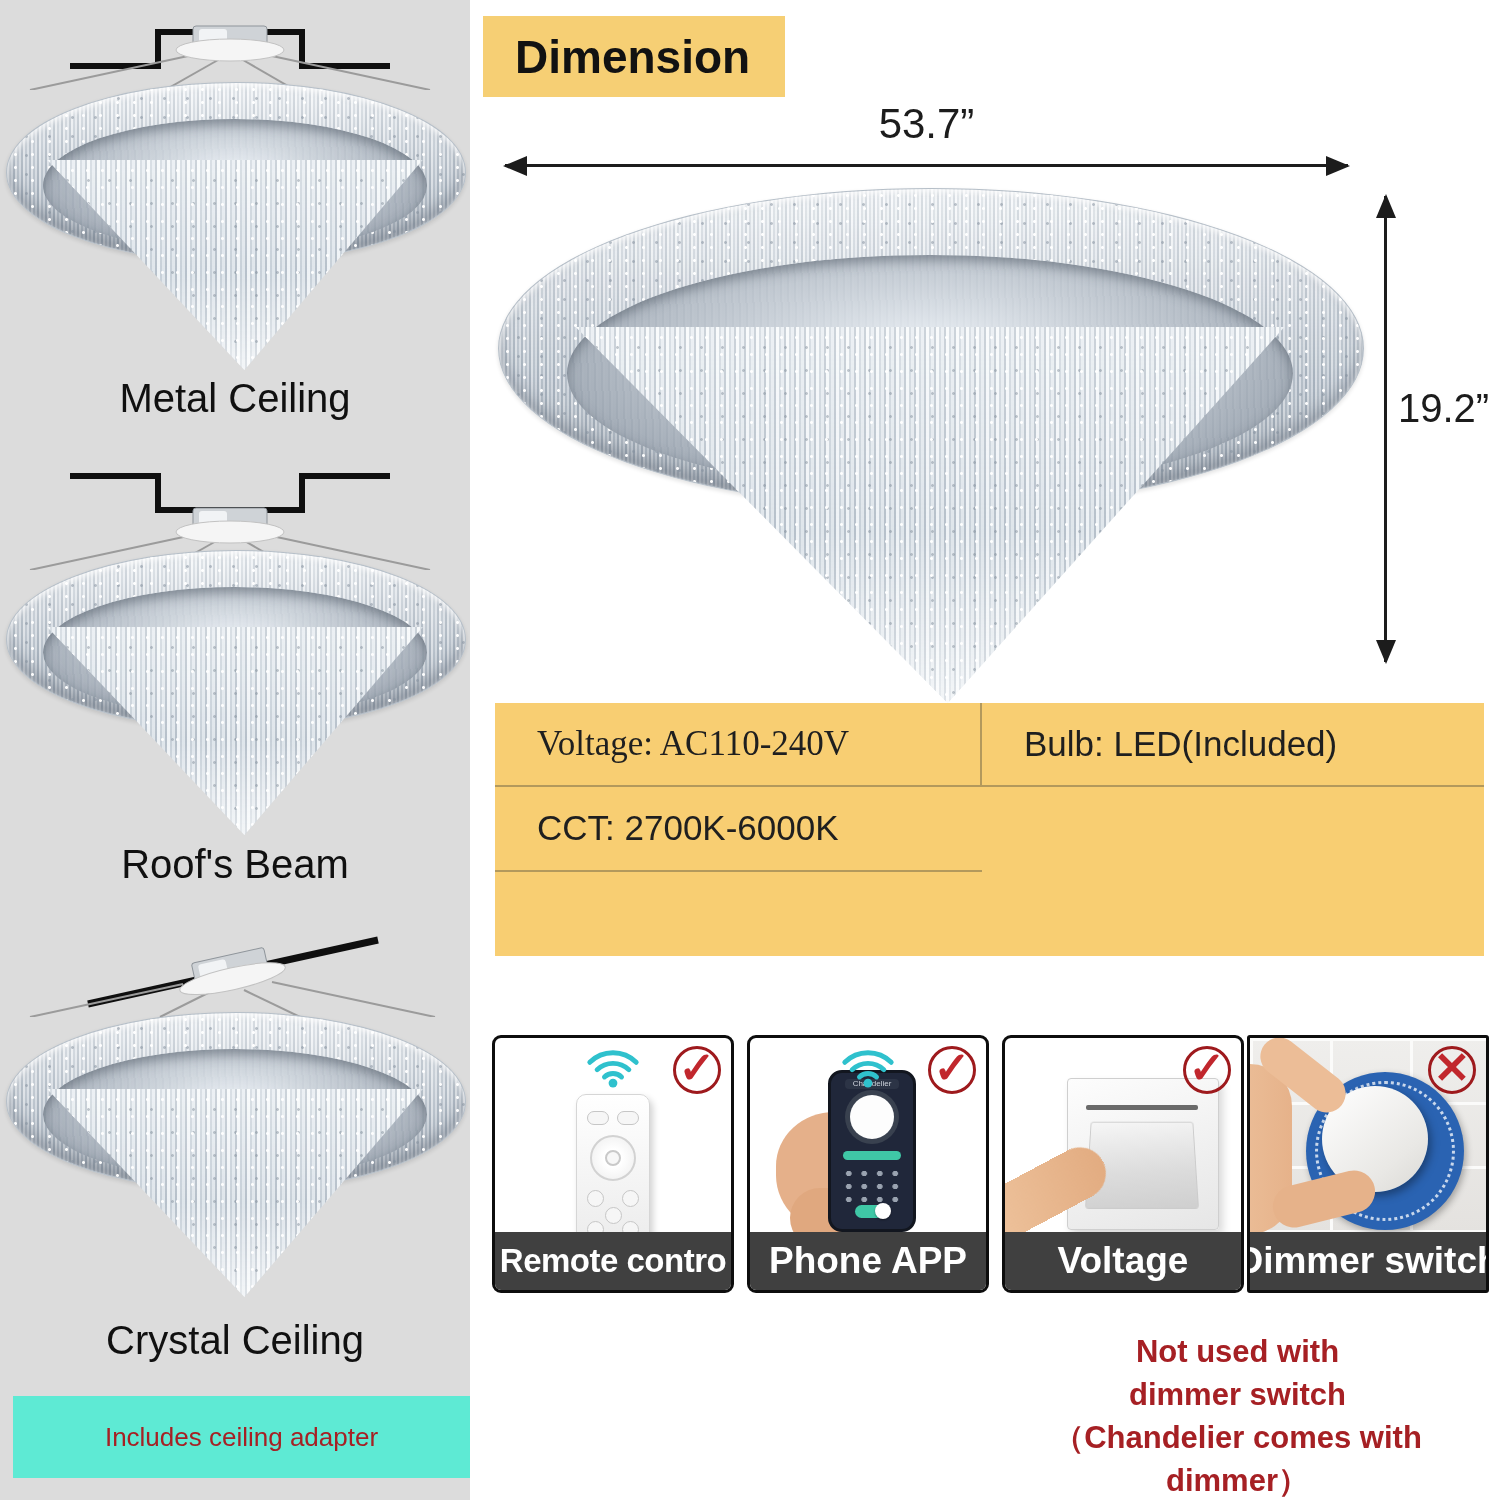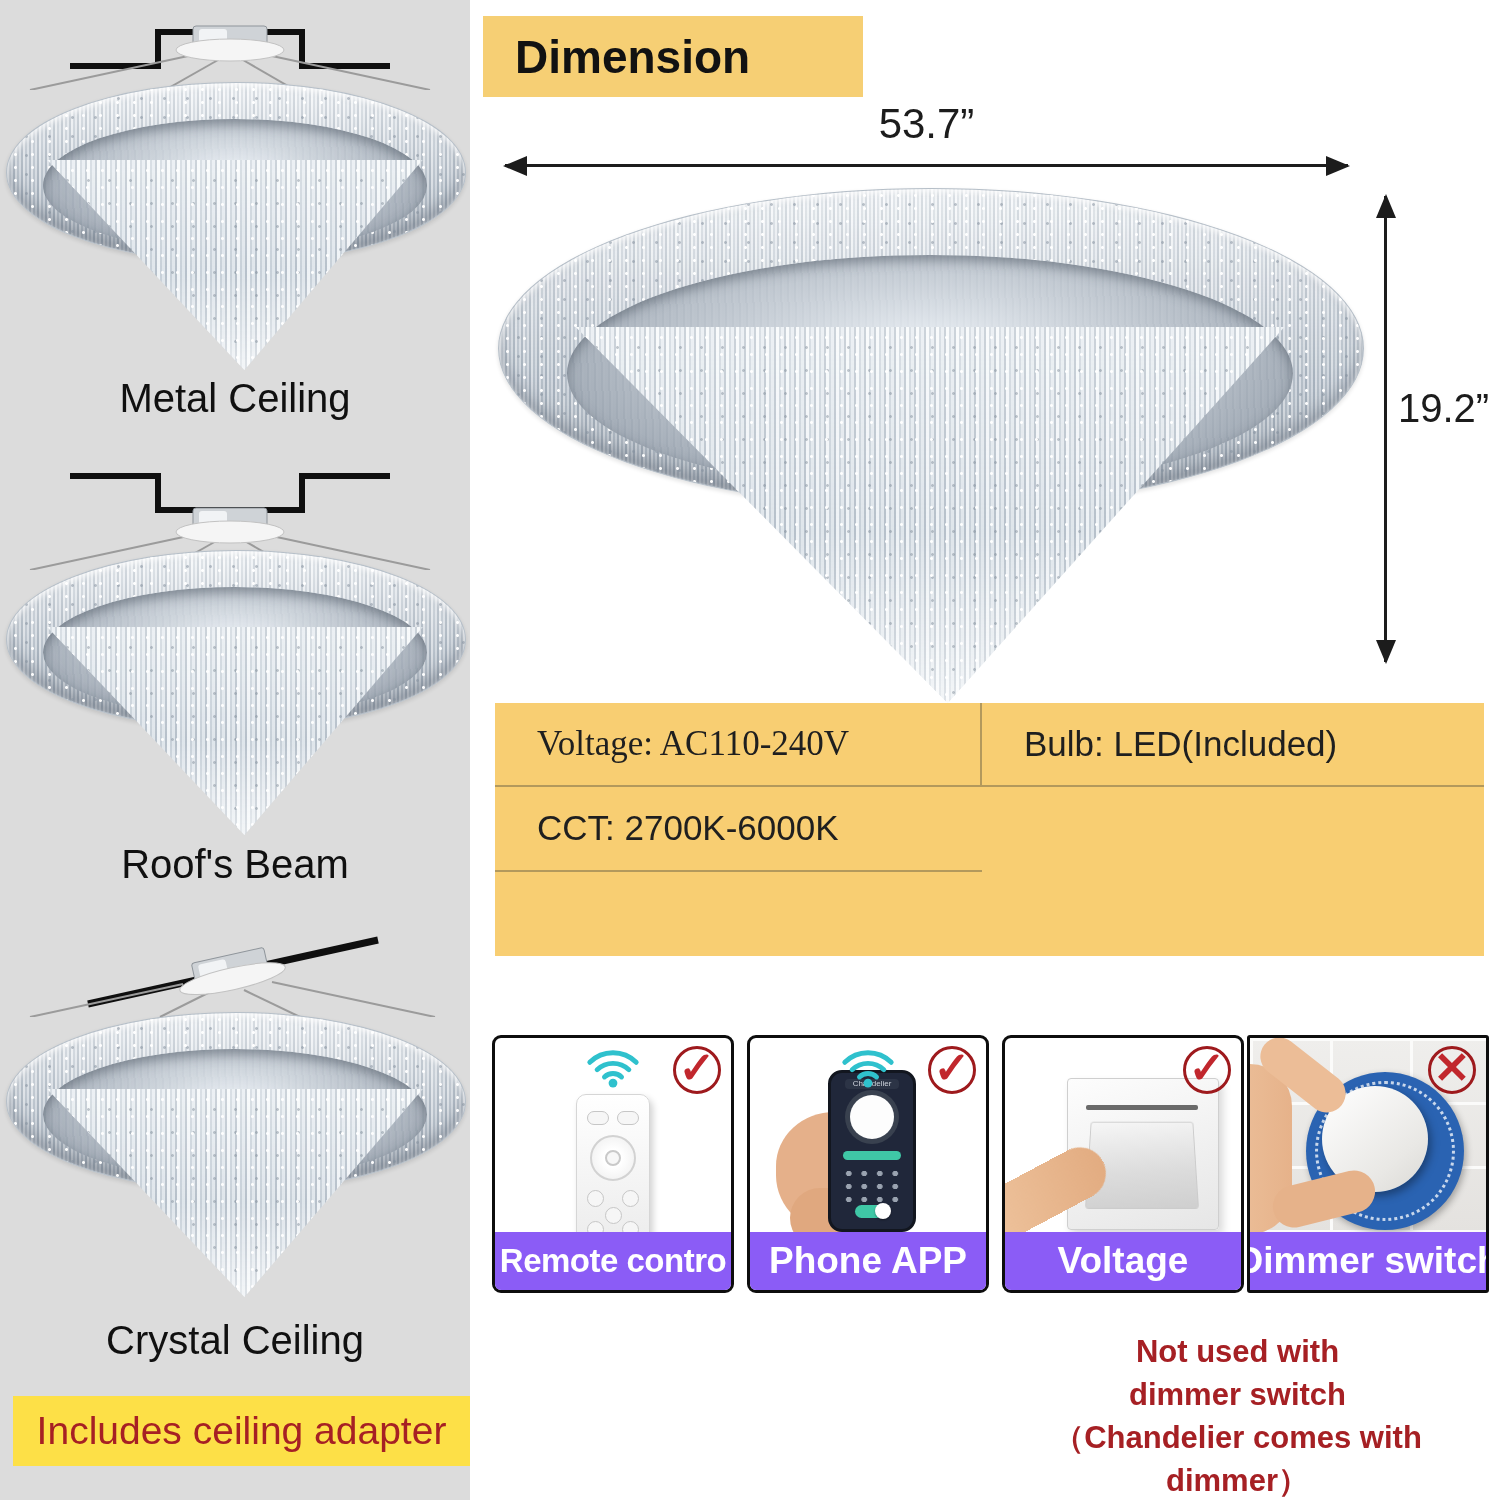--- a/index.html
+++ b/index.html
@@ -3,22 +3,22 @@
 <meta charset="utf-8">
 <style>
   html,body{margin:0;padding:0;background:#fff;}
   .stage{position:relative;width:1499px;height:1500px;overflow:hidden;background:#fff;
          font-family:"Liberation Sans",sans-serif;color:#1a1a1a;}
 
   
   .sidebar{position:absolute;left:0;top:0;width:470px;height:1500px;background:#dcdcdc;}
   .diag{position:absolute;left:0;width:470px;}
   .side-label{position:absolute;left:0;width:470px;text-align:center;font-size:40px;color:#101010;}
-  .adapter-note{position:absolute;left:13px;top:1396px;width:457px;height:70px;background:#fde047;
-    color:#a62024;font-size:39px;display:flex;align-items:center;justify-content:center;white-space:nowrap;}
+  .adapter-note{position:absolute;left:13px;top:1396px;width:457px;height:82px;background:#5eead4;
+    color:#a62024;font-size:26px;display:flex;align-items:center;justify-content:center;white-space:nowrap;}
 
   
   .chand{position:absolute;}
   .ch-ring{position:absolute;left:0;top:0;width:100%;height:62%;border-radius:50%;border:1px solid #b6bfc8;
     background:
       linear-gradient(180deg, rgba(255,255,255,.55), rgba(150,160,172,.30) 60%, rgba(118,128,140,.45)),
       repeating-linear-gradient(90deg,#f4f7fa 0 2px,#c2cbd4 2px 4px,#e9eef3 4px 6px,#aeb9c4 6px 8px);
     box-shadow: inset 0 3px 6px rgba(255,255,255,.9), inset 0 -8px 16px rgba(88,98,110,.45), 0 2px 4px rgba(0,0,0,.12);}
   .ch-ring::after{content:"";position:absolute;inset:0;border-radius:inherit;
     background-image:radial-gradient(circle, rgba(255,255,255,.95) 1px, rgba(255,255,255,0) 2px),
@@ -33,21 +33,21 @@
     clip-path:polygon(0 0,100% 0,52.5% 100%);
     background:
       linear-gradient(180deg, rgba(255,255,255,.3), rgba(186,195,206,.12) 55%, rgba(255,255,255,.55)),
       repeating-linear-gradient(90deg,#f6f9fb 0 3px,#c9d2da 3px 5px,#e4eaef 5px 8px,#b6c0ca 8px 10px);}
   .ch-cone::after{content:"";position:absolute;inset:0;
     background-image:radial-gradient(circle, rgba(255,255,255,.95) 1px, rgba(255,255,255,0) 2px),
                      radial-gradient(circle, rgba(125,137,150,.45) 1px, rgba(0,0,0,0) 1.8px);
     background-size:15px 17px,21px 23px;background-position:3px 2px,10px 9px;}
 
   
-  .dim-badge{position:absolute;left:483px;top:16px;width:380px;height:81px;background:#f6cf74;
+  .dim-badge{position:absolute;left:483px;top:16px;width:302px;height:81px;background:#f6cf74;
     font-size:46px;font-weight:700;color:#121212;display:flex;align-items:center;padding-left:32px;box-sizing:border-box;}
   .width-label{position:absolute;left:505px;top:100px;width:843px;text-align:center;font-size:42px;color:#1c1c1c;}
   .height-label{position:absolute;left:1398px;top:386px;font-size:40px;color:#1c1c1c;}
   .arrow-h{position:absolute;background:#1c1c1c;height:3px;}
   .arrow-h::before{content:"";position:absolute;left:-2px;top:50%;transform:translateY(-50%);
     border-top:10px solid transparent;border-bottom:10px solid transparent;border-right:24px solid #1c1c1c;}
   .arrow-h::after{content:"";position:absolute;right:-2px;top:50%;transform:translateY(-50%);
     border-top:10px solid transparent;border-bottom:10px solid transparent;border-left:24px solid #1c1c1c;}
   .arrow-v{position:absolute;background:#1c1c1c;width:3px;}
   .arrow-v::before{content:"";position:absolute;top:-2px;left:50%;transform:translateX(-50%);
@@ -58,21 +58,21 @@
   
   .spec-table{position:absolute;left:495px;top:703px;width:989px;height:253px;background:#f8ce72;
     display:grid;grid-template-columns:487px 502px;grid-template-rows:repeat(3,1fr);}
   .cell{display:flex;align-items:center;padding-left:42px;font-size:35px;color:#1f1f1f;box-sizing:border-box;}
   .cell.rowsep{border-bottom:2px solid rgba(95,88,66,.45);}
   .cell.colsep{border-right:2px solid rgba(95,88,66,.45);font-family:Liberation Serif, serif;}
 
   
   .card{position:absolute;top:1035px;width:242px;height:258px;background:#fff;border:3px solid #0d0d0d;
     border-radius:9px;box-sizing:border-box;overflow:hidden;}
-  .card .bar{position:absolute;left:0;right:0;bottom:0;height:58px;background:#8b5cf6;color:#fff;
+  .card .bar{position:absolute;left:0;right:0;bottom:0;height:58px;background:#404040;color:#fff;
     display:flex;align-items:center;justify-content:center;font-size:37px;font-weight:700;white-space:nowrap;}
   .card .bar.tight{font-size:33px;letter-spacing:-0.5px;}
   .visual{position:absolute;left:0;right:0;top:0;bottom:58px;overflow:hidden;}
   .badge{position:absolute;top:8px;right:10px;width:42px;height:42px;border:3px solid #9e1a1d;border-radius:50%;
     color:#c1272d;font-size:44px;font-weight:700;line-height:38px;text-align:center;z-index:5;}
   .wifi{position:absolute;top:6px;left:50%;transform:translateX(-50%);z-index:4;}
 
   
   .remote-body{position:relative;width:72px;height:148px;margin:56px auto 0;
     background:linear-gradient(180deg,#ffffff,#ececec);border:1px solid #d6d6d6;border-radius:10px;

